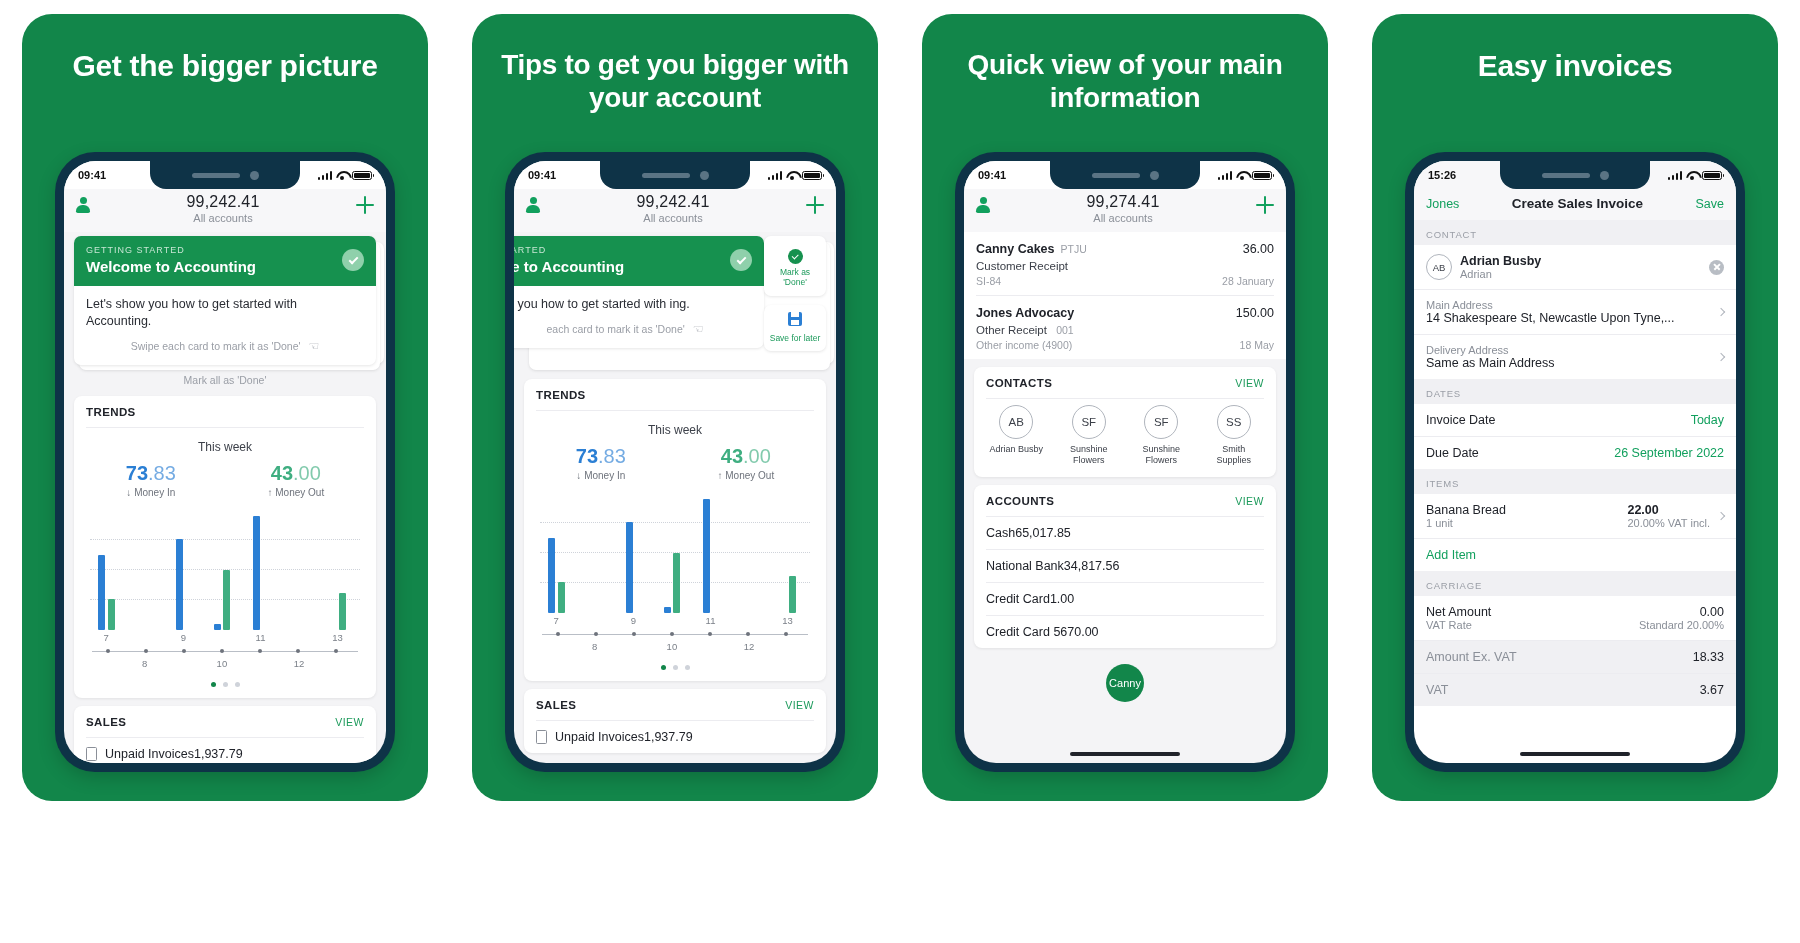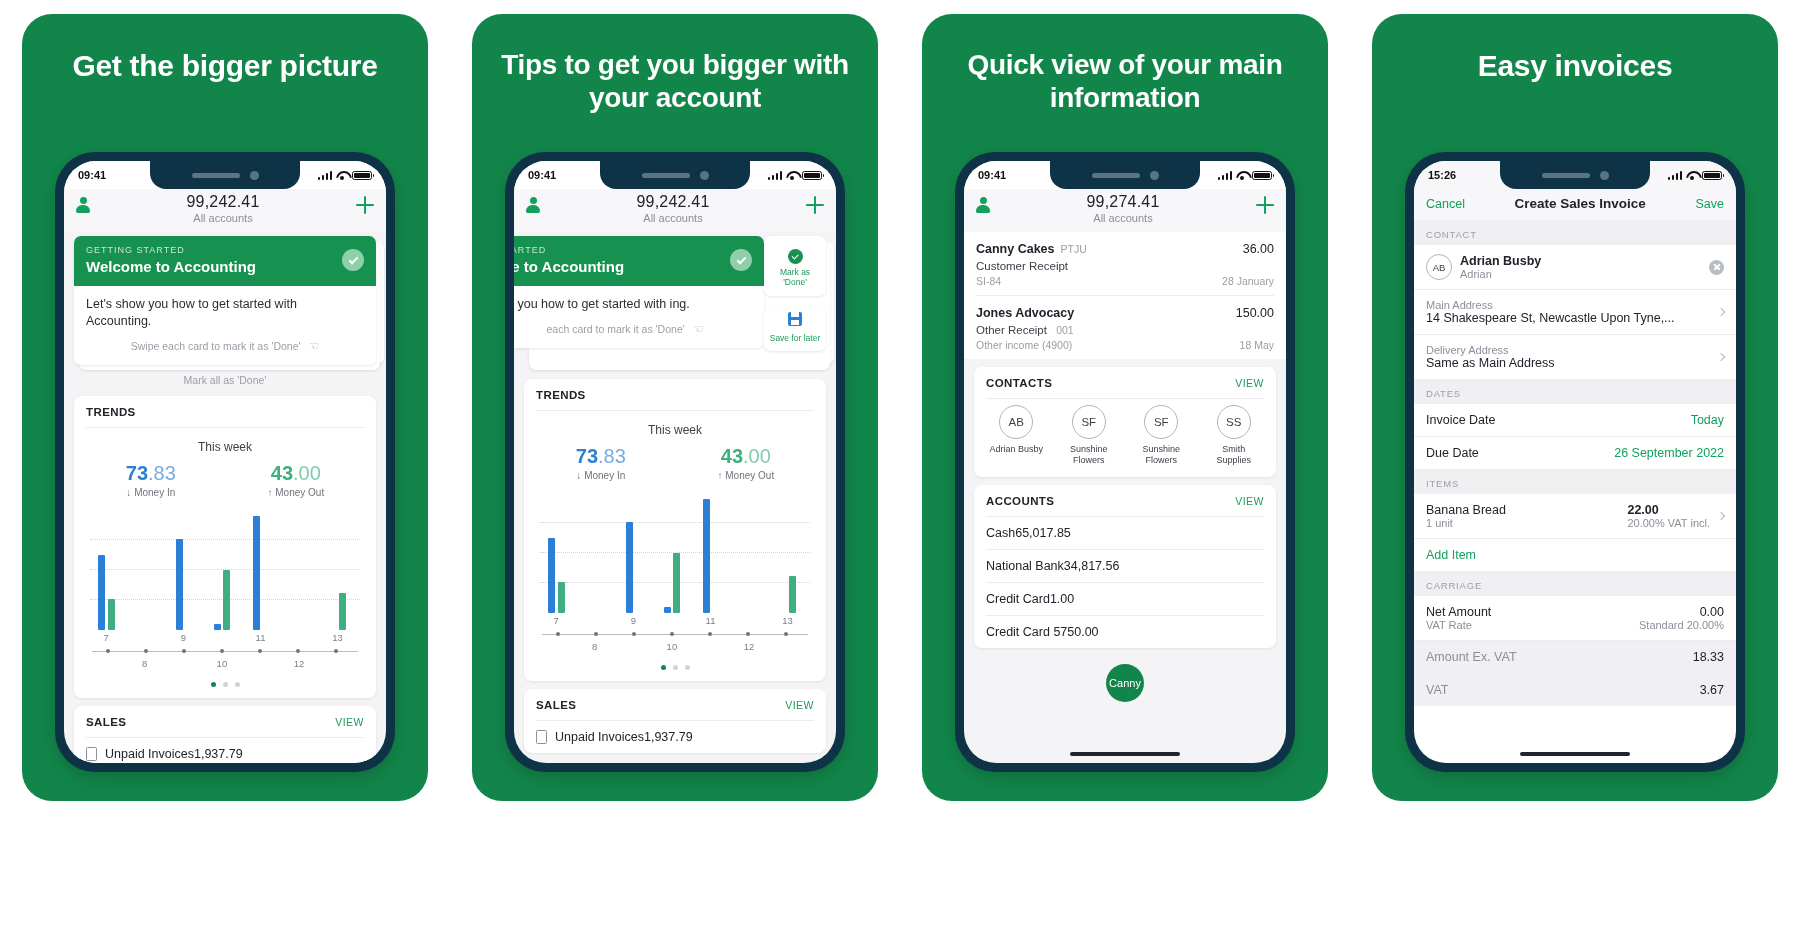--- a/index.html
+++ b/index.html
@@ -600,21 +600,21 @@
             <span class="amt">34,817.56</span>
           </div>
           <div class="sep"></div>
           <div class="row">
             <span class="l">Credit Card</span>
             <span class="amt">1.00</span>
           </div>
           <div class="sep"></div>
           <div class="row">
             <span class="l">Credit Card 5</span>
-            <span class="amt">750.00</span>
+            <span class="amt">670.00</span>
           </div>
         </div>
 
         <div class="fab-wrap">
           <div class="fab">Canny</div>
         </div>
         <div class="homebar dark"></div>
       </div>
     </div>
   </div>
@@ -637,21 +637,21 @@
                 <i></i>
                 <i></i>
                 <i></i>
               </span>
             <span class="wifi"></span>
             <span class="batt"></span>
           </span>
         </div>
 
         <div class="nav4">
-          <span class="side">Cancel</span>
+          <span class="side">Jones</span>
           <span class="ttl">Create Sales Invoice</span>
           <span class="side">Save</span>
         </div>
 
         <div class="sec-hdr">CONTACT</div>
         <div class="wrow">
           <span style="display:flex;align-items:center;gap:8px">
             <span class="avatar" style="width:26px;height:26px;font-size:9.5px;margin:0">AB</span>
             <span>
               <span class="v" style="display:block;font-weight:bold">Adrian Busby</span>

